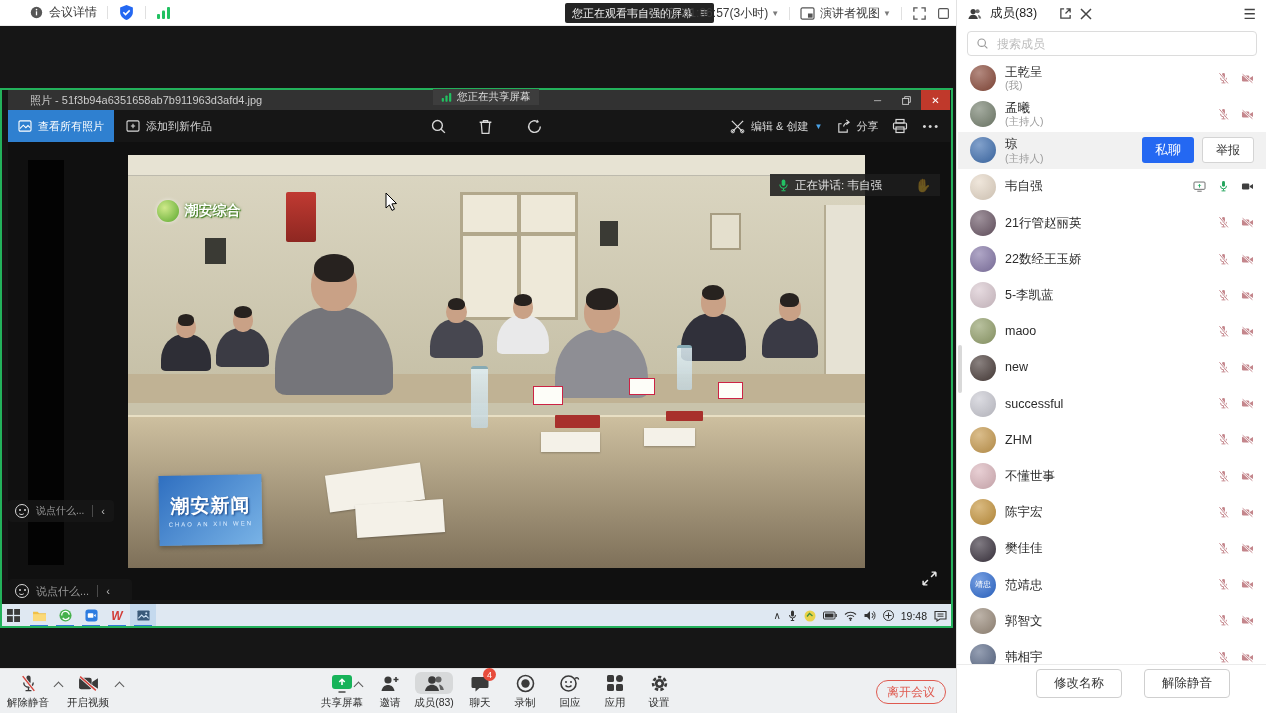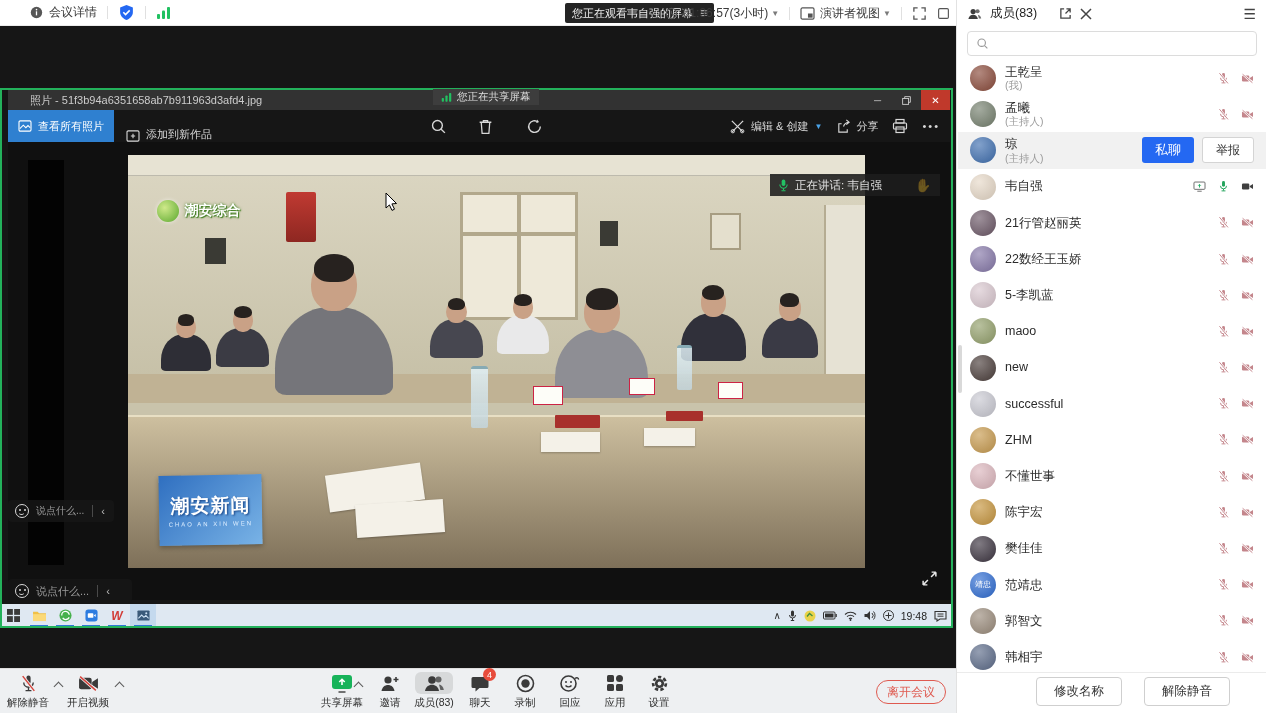--- a/index.html
+++ b/index.html
@@ -25,21 +25,21 @@
   .share-banner span{font-size:10.5px;color:#dddddd;font-family:Liberation Serif, serif;}
 
   
   .pw-title{position:absolute;left:8px;top:90px;width:942px;height:20px;background:#323232;display:flex;align-items:center;}
   .pw-title .t{font-size:11px;color:#cccccc;padding-left:22px;}
   .pw-ctrls{position:absolute;right:0;top:0;height:20px;display:flex;}
   .pw-btn{width:29px;height:20px;display:flex;align-items:center;justify-content:center;color:#cfcfcf;font-size:10px;}
   .pw-btn.close{background:#c0392b;color:#fff;}
   .pw-toolbar{position:absolute;left:8px;top:110px;width:942px;height:32px;background:#161616;display:flex;align-items:center;}
   .pwt-viewall{height:32px;background:#2f80d0;color:#fff;font-size:11px;display:flex;align-items:center;gap:6px;padding:0 10px;}
-  .pwt-add{height:32px;color:#d8d8d8;font-size:11px;display:flex;align-items:flex-end;gap:6px;padding:0 12px;}
+  .pwt-add{height:32px;color:#d8d8d8;font-size:11px;display:flex;align-items:center;gap:6px;padding:0 12px;}
   .pwt-ic{position:absolute;top:8px;color:#d8d8d8;}
   .pwt-right{position:absolute;right:10px;top:0;height:32px;display:flex;align-items:center;gap:14px;color:#d8d8d8;font-size:11px;}
   .pw-content{position:absolute;left:8px;top:142px;width:942px;height:458px;background:#101010;overflow:hidden;}
   .dark-strip{position:absolute;left:20px;top:18px;width:36px;height:405px;background:#030303;}
 
   
   .photo{position:absolute;left:120px;top:13px;width:737px;height:413px;background:#c9c3ab;overflow:hidden;}
   .ph-wall{position:absolute;left:0;top:0;width:100%;height:56%;background:linear-gradient(#dcd7c3,#c6c0a7);}
   .ph-ceil{position:absolute;left:0;top:0;width:100%;height:5%;background:#e7e3d3;border-bottom:1px solid rgba(0,0,0,.18);}
   .ph-win{position:absolute;left:45%;top:9%;width:16%;height:31%;background:#eee9d9;border:3px solid #b2a88c;
@@ -116,21 +116,21 @@
           background-image:radial-gradient(circle at 35% 30%,rgba(255,255,255,.35),rgba(0,0,0,.12));}
   .avatar span{font-size:8px;color:#fff;}
   .mtext{display:flex;flex-direction:column;line-height:1.15;min-width:0;}
   .mname{font-size:12.5px;color:#2b2b2b;white-space:nowrap;}
   .msub{font-size:10.5px;color:#9b9b9b;}
   .micons{margin-left:auto;display:flex;align-items:center;gap:11px;}
   .mbtns{margin-left:auto;display:flex;gap:8px;}
   .btn-blue{background:#2468f2;color:#fff;border:none;border-radius:3px;font-size:13px;padding:4px 13px;font-family:inherit;}
   .btn-white{background:#fff;color:#333;border:1px solid #d4d4d4;border-radius:3px;font-size:12px;padding:3px 13px;font-family:inherit;}
   .scroll-handle{position:absolute;left:1px;top:345px;width:4px;height:48px;background:#d9d9d9;border-radius:2px;}
-  .sb-foot{position:absolute;left:0;bottom:4px;width:100%;height:37px;border-top:1px solid #ebebeb;background:#fff;display:flex;align-items:center;justify-content:center;gap:22px;padding-left:43px;}
+  .sb-foot{position:absolute;left:0;bottom:12px;width:100%;height:37px;border-top:1px solid #ebebeb;background:#fff;display:flex;align-items:center;justify-content:center;gap:22px;padding-left:43px;}
   .sb-foot button{background:#fff;border:1px solid #cfcfcf;border-radius:4px;font-size:12.5px;color:#333;padding:5px 17px;font-family:inherit;}
   .ic{width:13px;height:13px;}
 </style>
 </head>
 <body>
 
 <div class="app">
 
   <div class="topbar">
     <div style="display:flex;align-items:center;gap:6px;margin-left:30px;">
@@ -568,20 +568,21 @@
       <svg width="12" height="12" viewBox="0 0 12 12">
           <path d="M1 1l10 10M11 1L1 11" stroke="#444" stroke-width="1.5"></path>
         </svg>
       <span class="sb-menu">☰</span>
     </div>
     <div class="sb-search">
       <svg width="13" height="13" viewBox="0 0 16 16">
           <circle cx="7" cy="7" r="4.6" fill="none" stroke="#999" stroke-width="1.4"></circle>
           <path d="M10.5 10.5L14 14" stroke="#999" stroke-width="1.4"></path>
         </svg>
+      <input placeholder="搜索成员" style="">
     </div>
     <div class="mlist">
         <div class="mrow">
           <div class="avatar" style="background-color:#8a4a3a"></div>
           <div class="mtext">
             <div class="mname">王乾呈</div>
             <div class="msub">(我)</div>
           </div>
           <div class="micons">
             <svg class="ic" viewBox="0 0 16 16" style="color:#c4868c">

